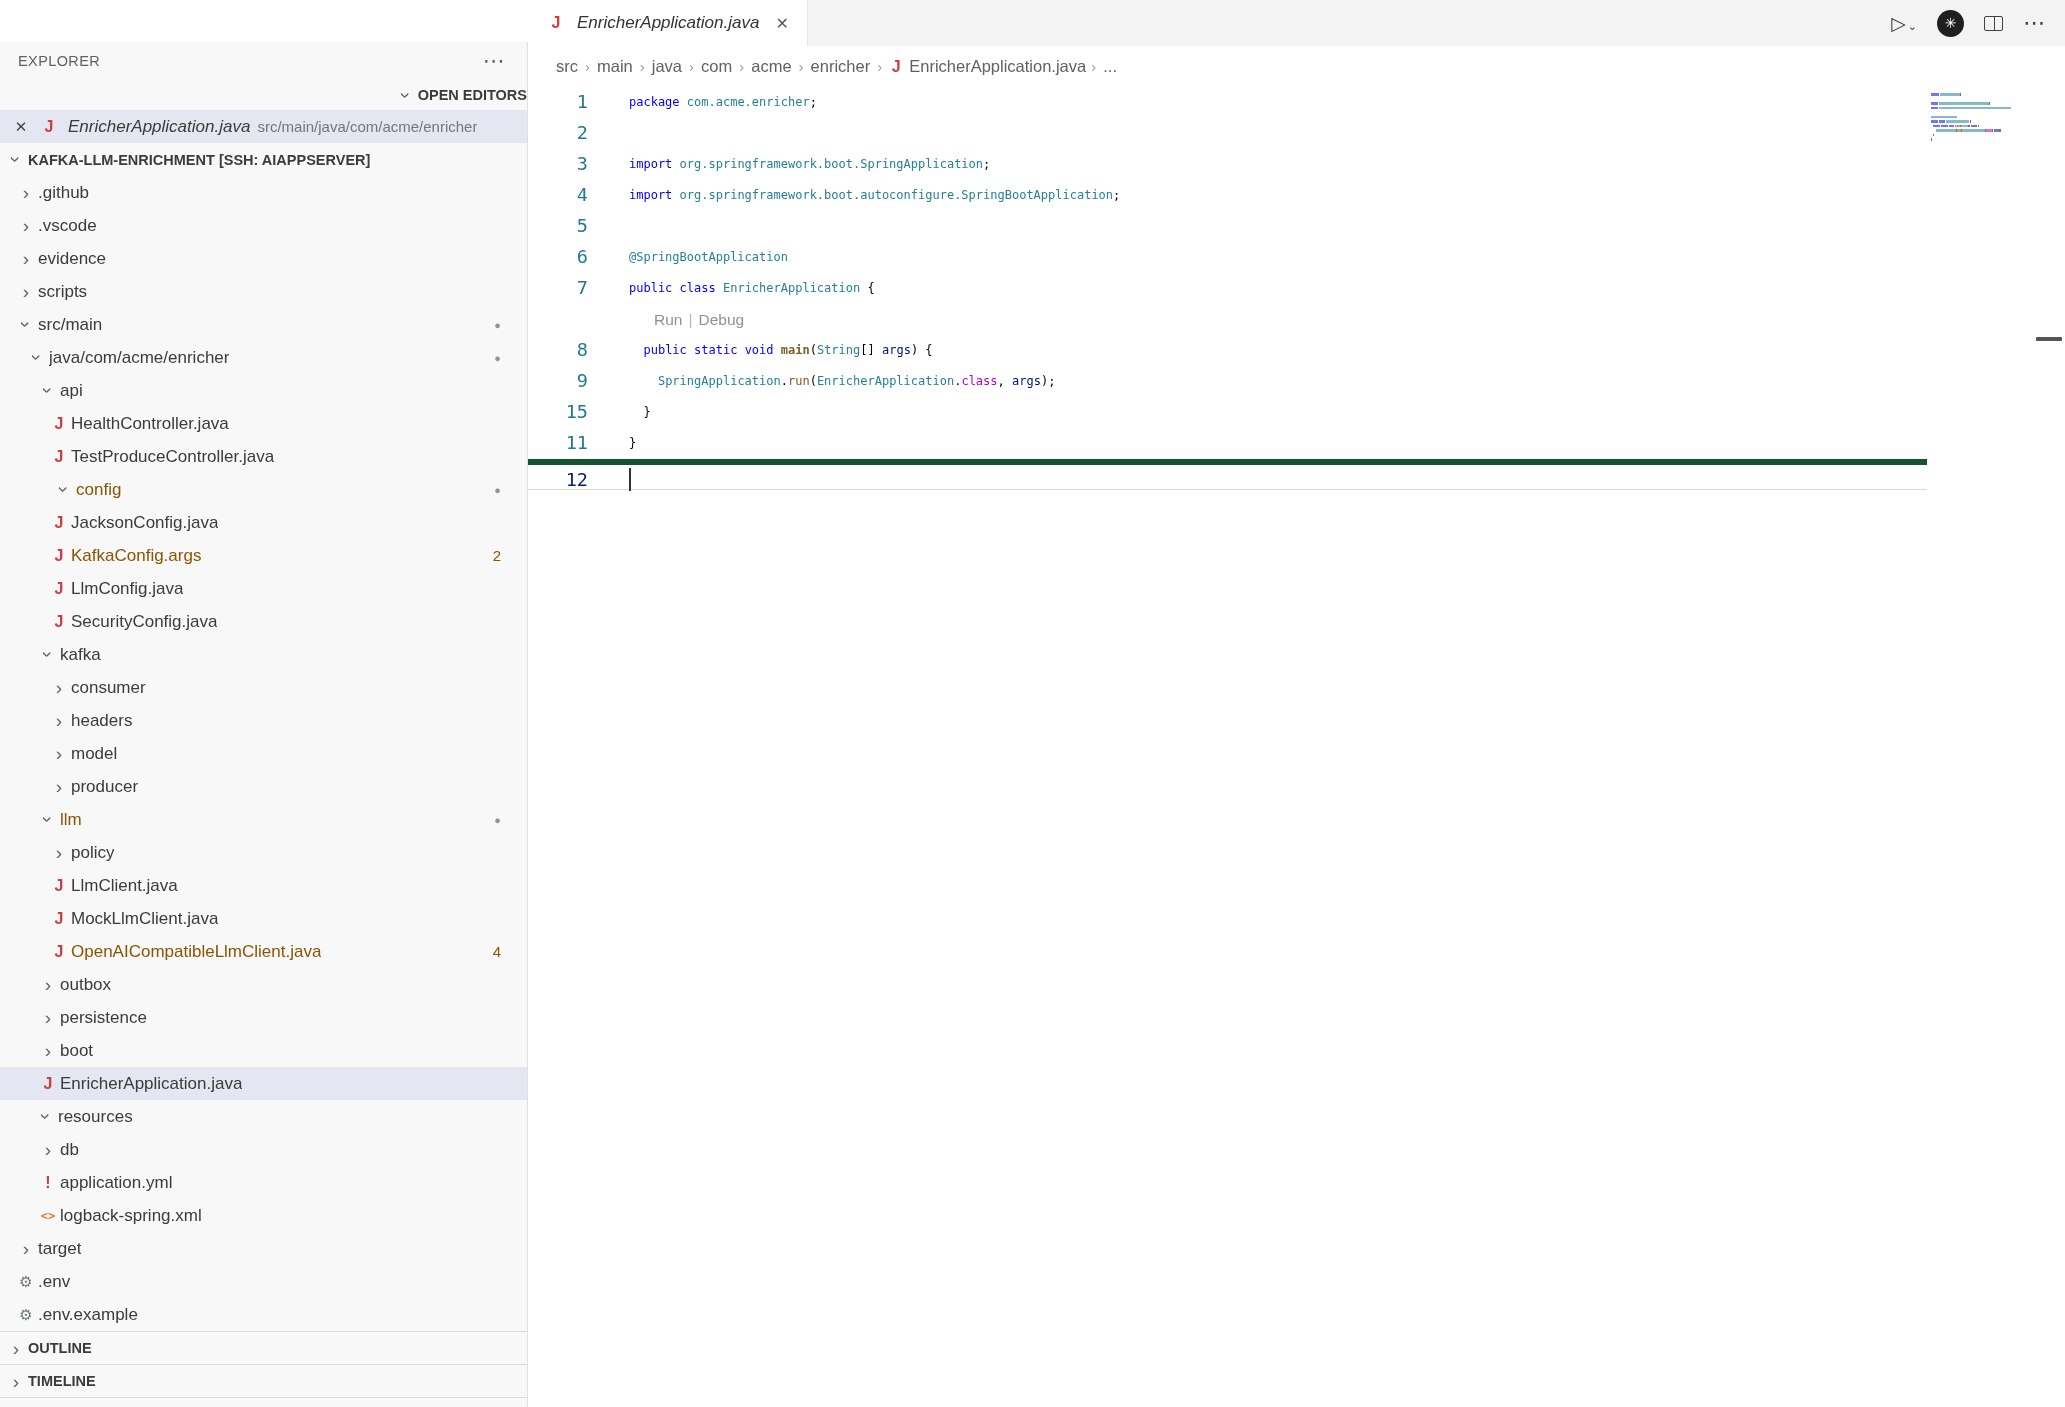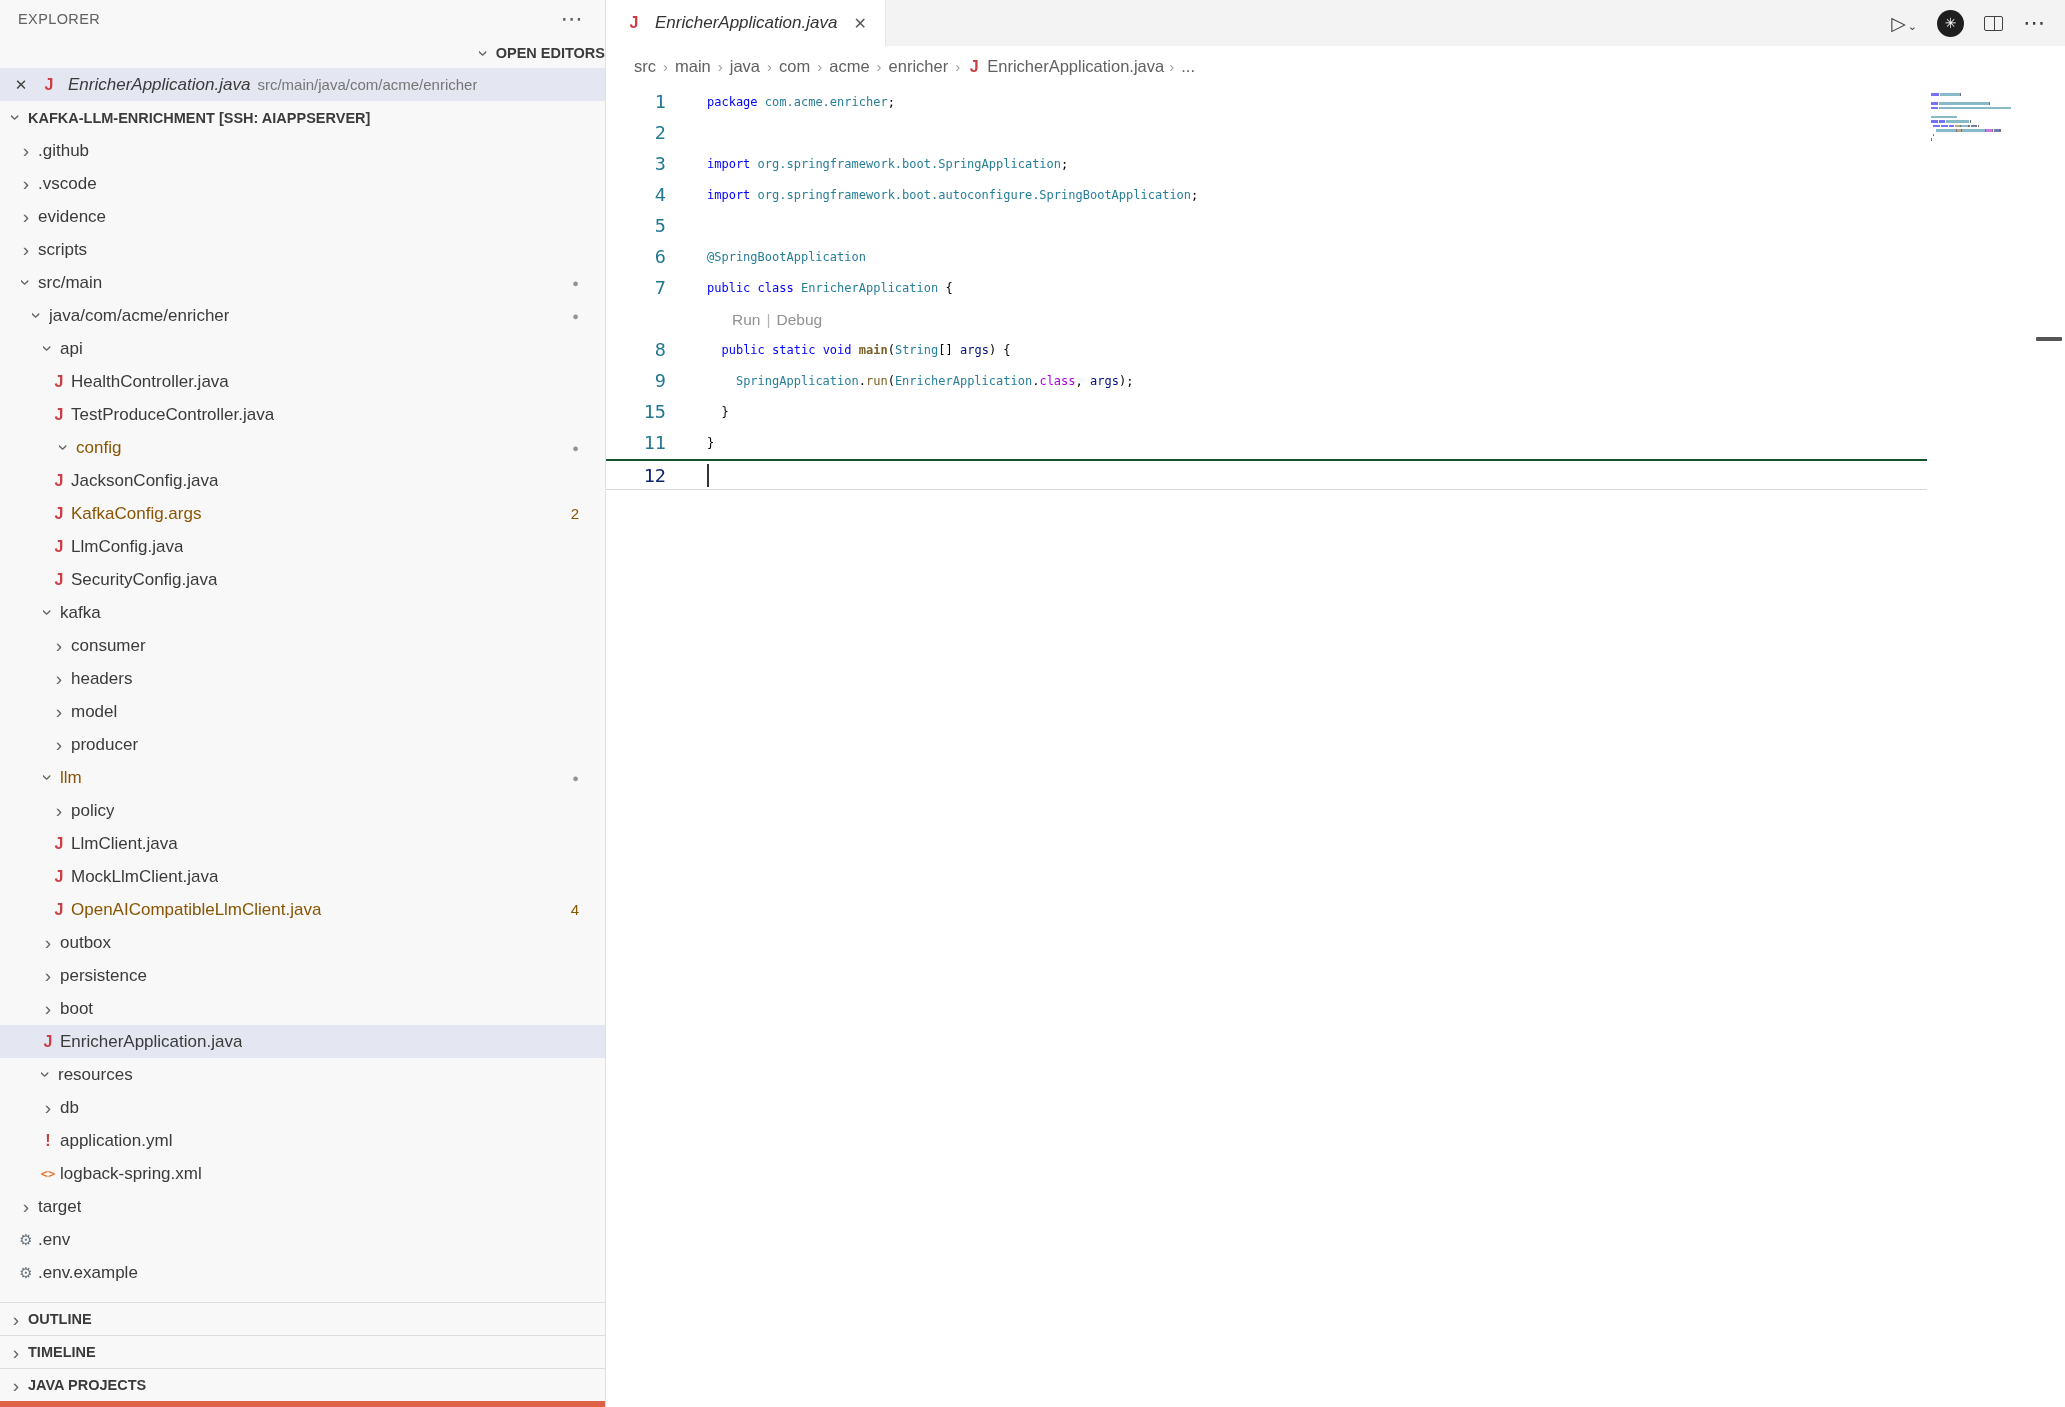--- a/index.html
+++ b/index.html
@@ -8,22 +8,22 @@
     width:2065px; height:1407px; overflow:hidden;
     font-family:"Liberation Sans","DejaVu Sans",sans-serif;
     color:#3b3b3b; background:#ffffff; display:flex;
     --c-kw:#0000ff; --c-kw2:#af00db; --c-type:#267f99; --c-fn:#795e26;
     --c-var:#001080; --c-pun:#000000; --c-mod:#895503; --c-sel:#e4e6f1;
     --c-java:#cc3e44; --c-xml:#e37933; --c-yaml:#c0433c; --c-gear:#6d777e;
   }
 
   
   #sidebar {
-    width:606px; flex:none; background:#f8f8f8; border-right:1px solid #e0e0e0;
-    display:flex; flex-direction:column; position:relative; font-size:17px;
+    width:528px; flex:none; background:#f8f8f8; border-right:1px solid #e0e0e0;
+    display:flex; flex-direction:column; position:relative; font-size:17px;margin-top:42px;
   }
   .explorer-header {
     height:38px; flex:none; display:flex; align-items:center; justify-content:space-between;
     padding:0 22px 0 18px; color:#616161; font-size:14.5px; letter-spacing:.4px;
   }
   .more-dots { font-size:22px; color:#616161; cursor:pointer; line-height:1; }
   .sec-header {
     flex:none; display:flex; align-items:center; font-weight:bold; font-size:14.5px;
     color:#3b3b3b; cursor:pointer; padding-left:4px;
   }
@@ -90,21 +90,21 @@
     font-size:16.5px; color:#616161; background:#fff;
   }
   .bc-seg { cursor:pointer; padding:0 2px; }
   .bc-sep { color:#9d9d9d; margin:0 5px; font-size:15px; }
   .bc-file { display:flex; align-items:center; gap:4px; cursor:pointer; }
   .bc-file .ico { width:18px; }
 
   .editor-body { flex:1 1 auto; position:relative; overflow:hidden; background:#fff; }
   .code { position:absolute; top:0; left:0; right:0; }
   .crow { display:flex; height:31px; margin-right:138px; }
-  .crow.current { border-top:2px solid #14532d; border-bottom:1px solid #d8d8d8; }
+  .crow.current { border-top:6px solid #14532d; border-bottom:1px solid #d8d8d8; }
   .ln {
     flex:none; width:60px; text-align:right; user-select:none;
     font-family:"DejaVu Sans Mono","Liberation Mono",monospace;
     font-size:18.5px; line-height:30px; color:#237893;
   }
   .crow.current .ln { color:#0b216f; }
   .ctext {
     flex:1 1 auto; white-space:pre; padding-left:41px;
     font-family:"DejaVu Sans Mono","Liberation Mono",monospace;
     font-size:12px; line-height:30px; color:#000;

